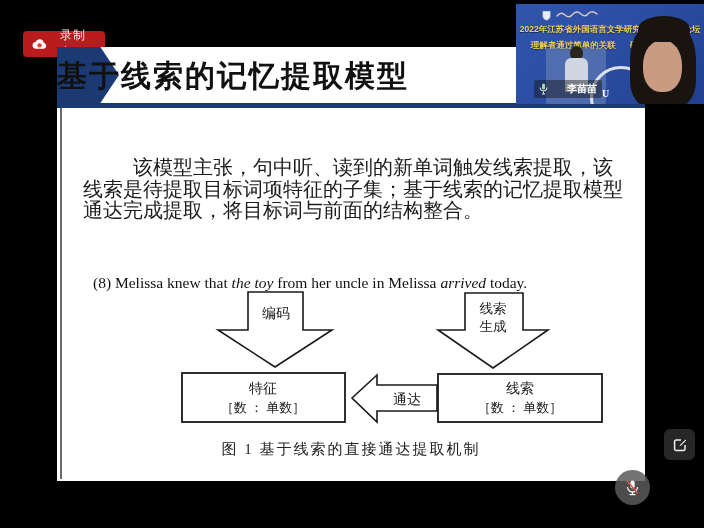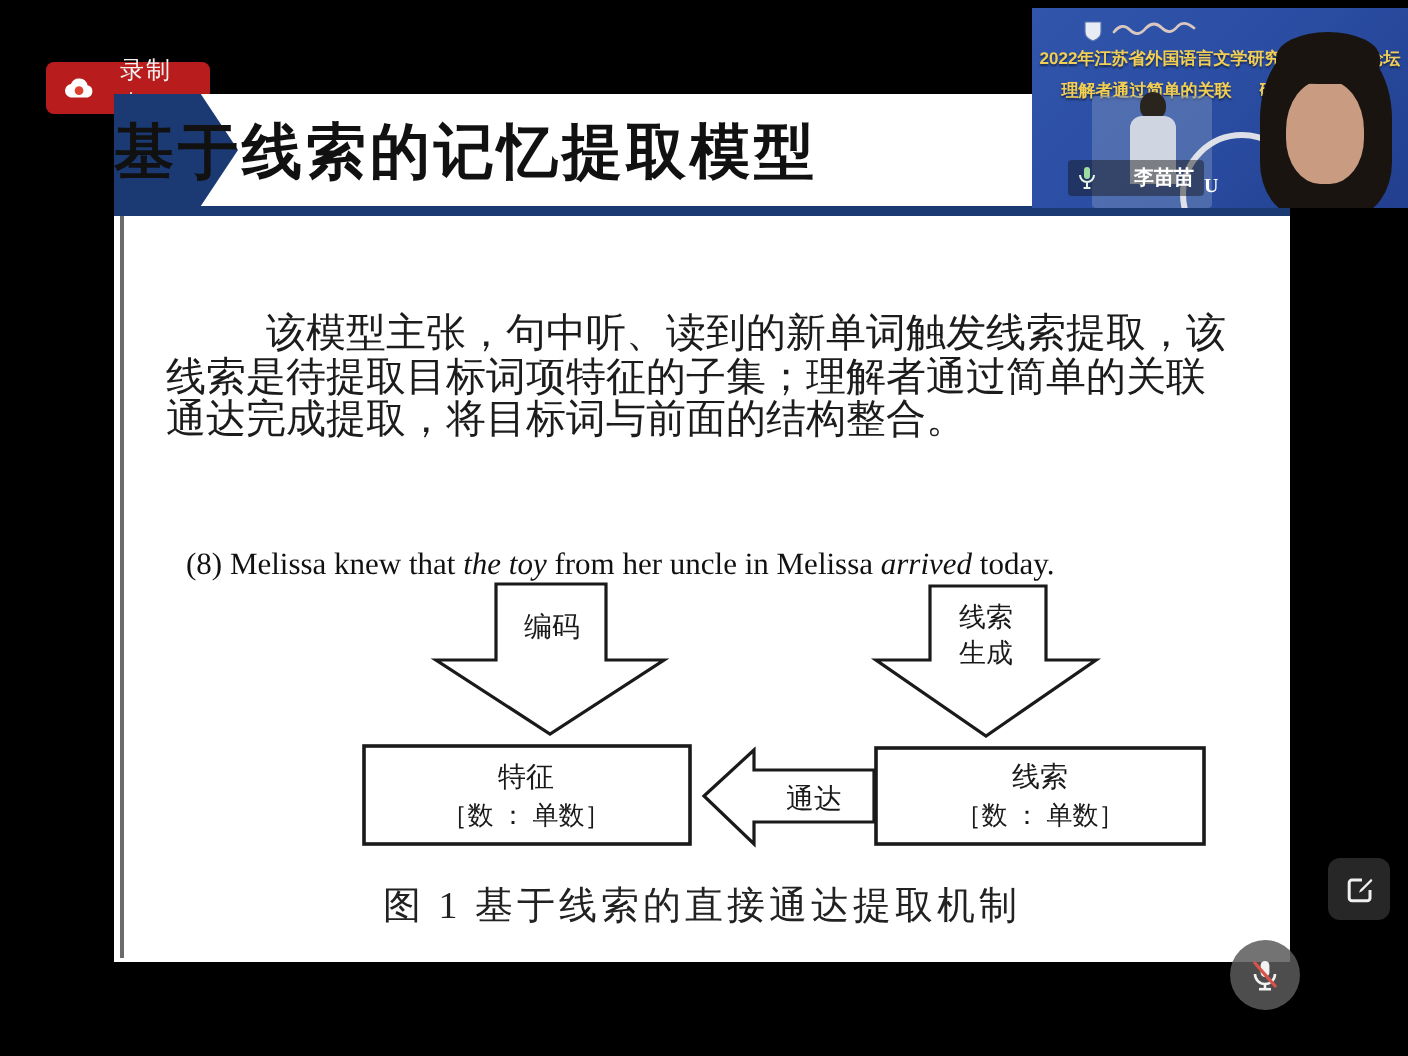--- a/index.html
+++ b/index.html
@@ -35,21 +35,21 @@
 
   .sentence { position: absolute; left: 36px; top: 227px; white-space: nowrap;
               font-family: "Liberation Serif", serif; font-size: 15.5px; color: #111; }
   .sentence .em { font-weight: normal; font-style: italic; }
 
   .diagram { position: absolute; left: 0; top: 0; width: 588px; height: 434px;
              pointer-events: none; }
   .diagram text { font-family: "Liberation Serif", serif; fill: #1a1a1a; }
 
   .caption { position: absolute; left: 0; top: 393px; width: 100%; text-align: center;
-             font-family: "Liberation Serif", serif; font-size: 19px; color: #222;
+             font-family: "Liberation Serif", serif; font-size: 15px; color: #222;
              letter-spacing: 2px; }
 
   
   .video-thumb { position: absolute; left: 516px; top: 4px; width: 188px; height: 100px;
                  overflow: hidden; cursor: pointer;
                  background: linear-gradient(135deg, #3055ab 0%, #2b4ea4 45%, #223f8e 100%); }
   .logo-row { position: absolute; left: 26px; top: 4px; height: 14px; display: flex;
               align-items: center; gap: 4px; }
   .banner-line1 { position: absolute; left: 0; top: 20px; width: 100%; text-align: center;
                   white-space: nowrap; font-weight: bold; font-size: 8.5px;
@@ -103,21 +103,21 @@
   </div>
 
   <div class="slide">
     <div class="chevron"></div>
     <div class="slide-title">基于线索的记忆提取模型</div>
     <div class="title-underline"></div>
     <div class="frame-line"></div>
 
     <div class="paragraph">
       <div class="line indent">该模型主张，句中听、读到的新单词触发线索提取，该</div>
-      <div class="line">线索是待提取目标词项特征的子集；理解者通过简单的关联</div>
+      <div class="line">线索是待提取目标词项特征的子集；基于线索的记忆提取模型</div>
       <div class="line">通达完成提取，将目标词与前面的结构整合。</div>
     </div>
 
     <div class="sentence">
       <span>(8) Melissa knew that </span><span class="em">the toy</span><span> from her uncle in Melissa </span><span class="em">arrived</span><span> today.</span>
     </div>
 
     <svg class="diagram" viewBox="0 0 588 434">
 
       <polygon points="191,245 246,245 246,283 275,283 218,320 161,283 191,283" fill="#ffffff" stroke="#1a1a1a" stroke-width="1.6"></polygon>

